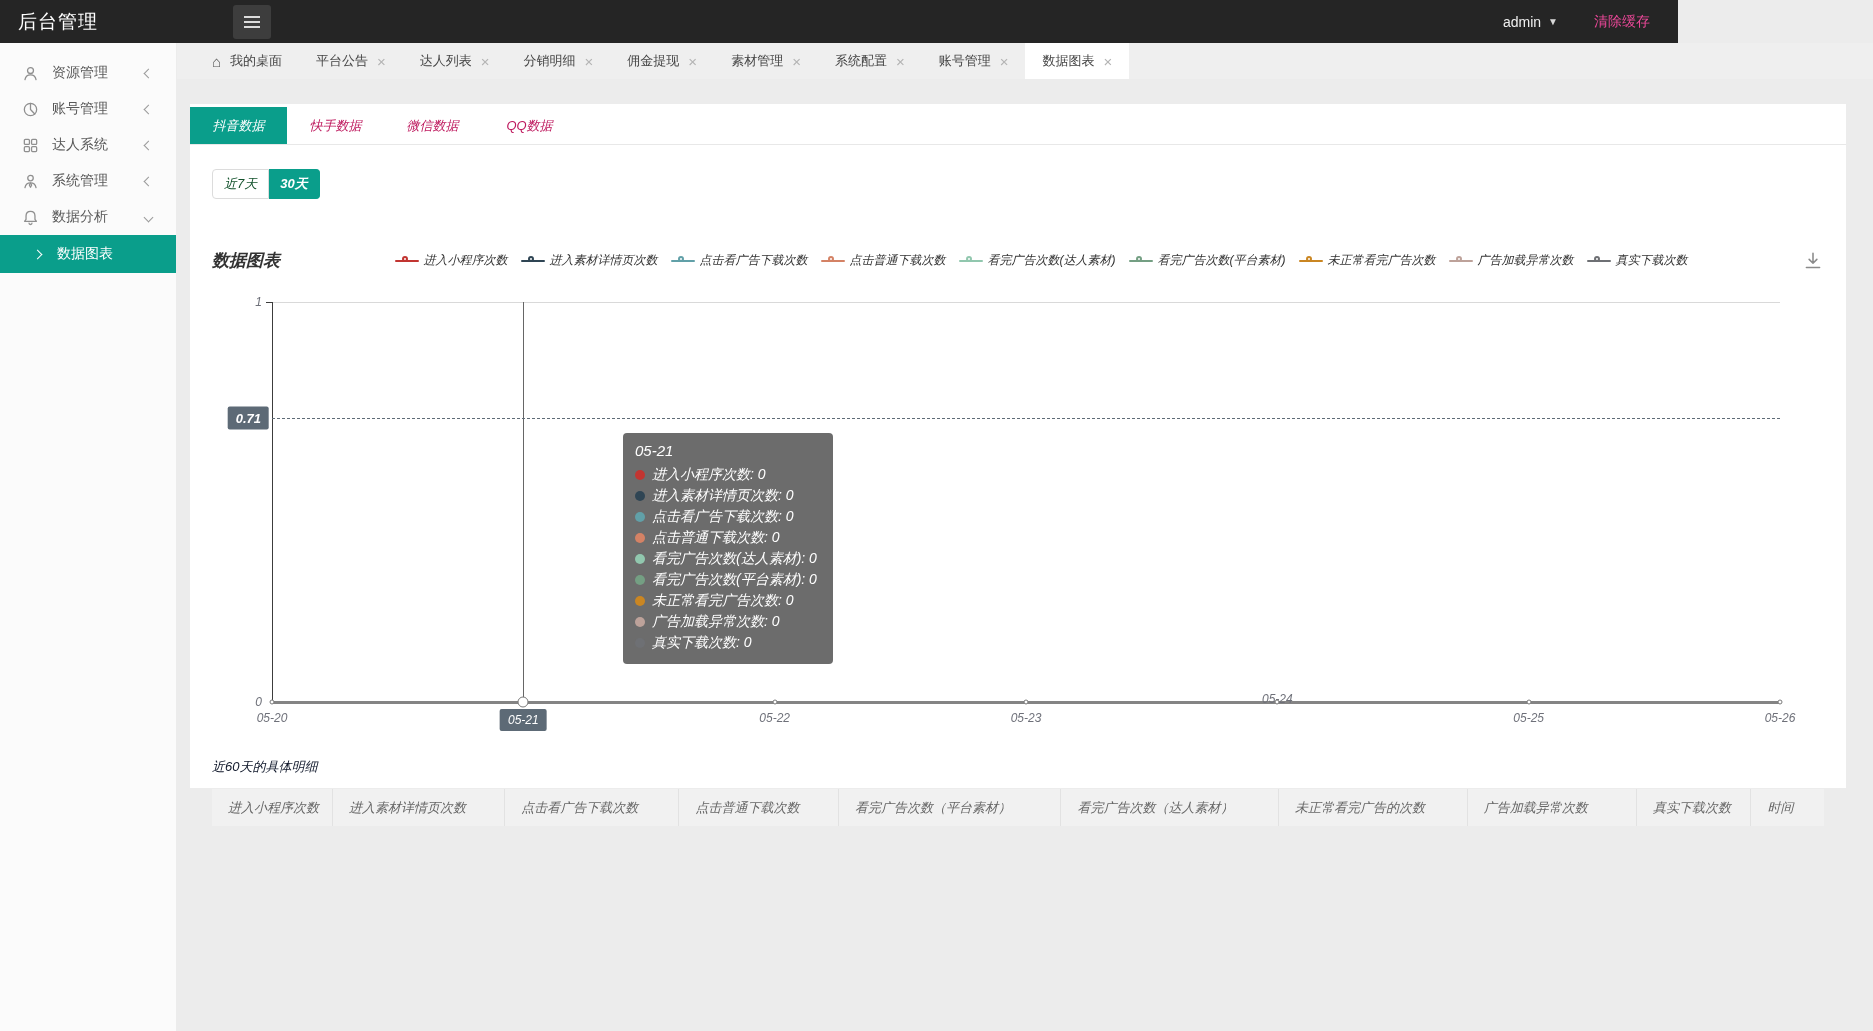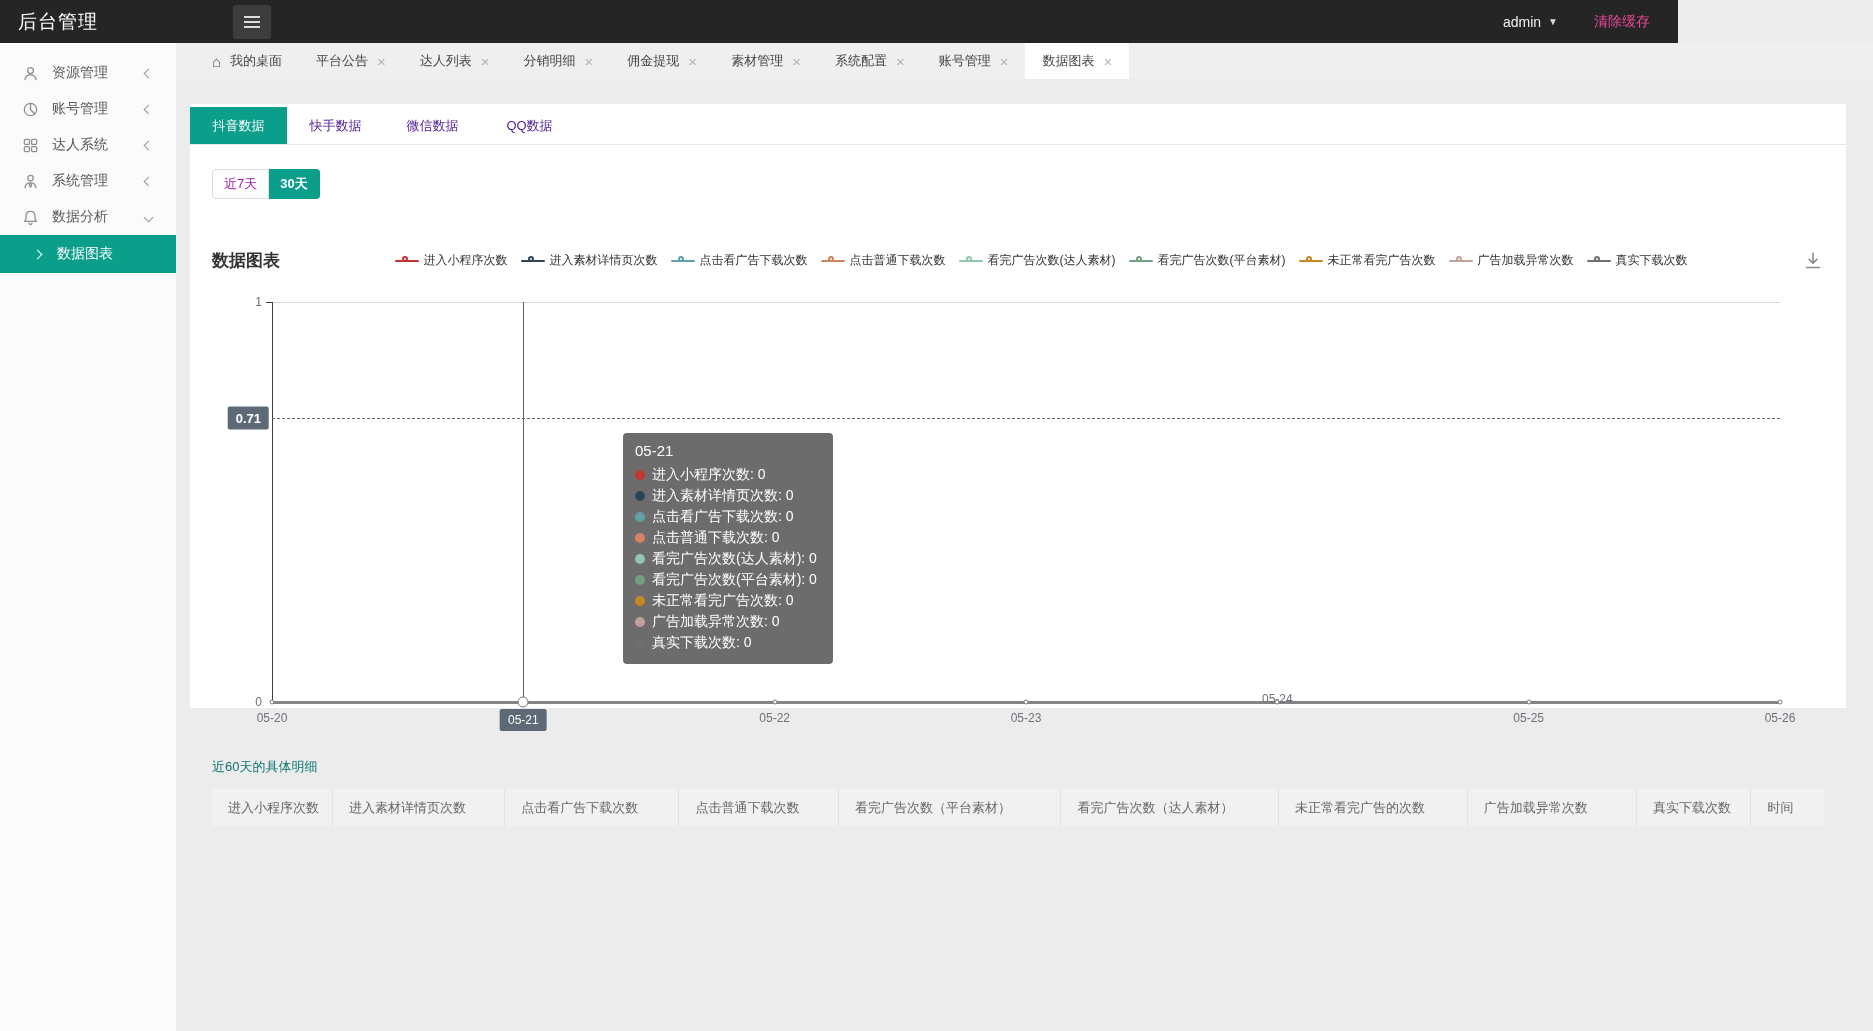--- a/index.html
+++ b/index.html
@@ -39,30 +39,30 @@
   
   .tabbar { position:absolute; left:177px; top:43px; width:1696px; height:36px;
     background:#efefef; display:flex; padding-left:18px; }
   .tab { height:36px; display:flex; align-items:center; gap:9px; padding:0 17px;
     font-size:13px; color:#454545; cursor:pointer; white-space:nowrap; }
   .tab.active { background:#fff; }
   .tab .x { color:#b3b3b3; font-size:15px; }
   .tab .home { font-size:15px; color:#555; }
 
   
-  .panel { position:absolute; left:190px; top:104px; width:1656px; height:604px; background:#fff; }
+  .panel { position:absolute; left:190px; top:104px; width:1656px; height:684px; background:#fff;font-style:italic; }
 
   .ptabs { display:flex; margin-top:3px; border-bottom:1px solid #e8e8e8; }
   .ptab { width:97px; height:37px; display:flex; align-items:center; justify-content:center;
-    font-size:13px; color:#4c1d95; cursor:pointer; }
+    font-size:13px; color:#be185d; cursor:pointer; }
   .ptab.active { background:var(--accent); color:#fff; }
 
   .range { margin:24px 0 0 22px; display:inline-flex; }
   .rbtn { min-width:45px; padding:0 11px; height:30px; display:flex; align-items:center;
-    justify-content:center; font-size:13px; border:1px solid #dcdcdc; color:#a21caf;
+    justify-content:center; font-size:13px; border:1px solid #dcdcdc; color:#14532d;
     background:#fff; cursor:pointer; }
   .rbtn:first-child { border-radius:4px 0 0 4px; }
   .rbtn:last-child { border-radius:0 4px 4px 0; border-left:none; }
   .rbtn.active { background:var(--accent); border-color:var(--accent); color:#fff; font-weight:bold; }
 
   .chart-header { display:flex; align-items:center; margin:50px 22px 0 22px; }
   .chart-title { font-size:17px; font-weight:bold; color:#333; white-space:nowrap; }
   .legend { flex:1; display:flex; justify-content:center; align-items:center; gap:13px;
     font-size:12px; color:#333; white-space:nowrap; }
   .legend-item { display:flex; align-items:center; gap:5px; cursor:pointer; }
@@ -90,21 +90,21 @@
     color:#fff; font-size:13px; font-weight:bold; padding:4px 8px; border-radius:2px; }
   .dot { position:absolute; width:5px; height:5px; border:1px solid #7a7a7a; background:#fff;
     border-radius:50%; transform:translate(-50%,-50%); }
   .dot.big { width:11px; height:11px; }
   .tooltip { position:absolute; background:rgba(66,66,66,0.78); border-radius:4px;
     padding:9px 16px 11px 12px; color:#fff; z-index:5; pointer-events:none; }
   .tt-title { font-size:15px; margin-bottom:5px; }
   .tt-row { display:flex; align-items:center; font-size:14px; line-height:21px; white-space:nowrap; }
   .tt-dot { width:10px; height:10px; border-radius:50%; margin-right:7px; flex:none; }
 
-  .details-title { margin:16px 0 0 22px; font-size:13px; color:#0f766e; }
+  .details-title { margin:16px 0 0 22px; font-size:13px; color:#0f172a; }
   .thead { display:flex; margin:13px 22px 0 22px; background:#f1f1f1; height:37px; }
   .th { font-size:13px; color:#666; padding-left:16px; display:flex; align-items:center;
     border-right:1px solid #e2e2e2; overflow:hidden; white-space:nowrap; }
   .th:last-child { border-right:none; }
 </style>
 </head>
 <body>
 
 <div class="topbar">
   <div class="title">后台管理</div>

